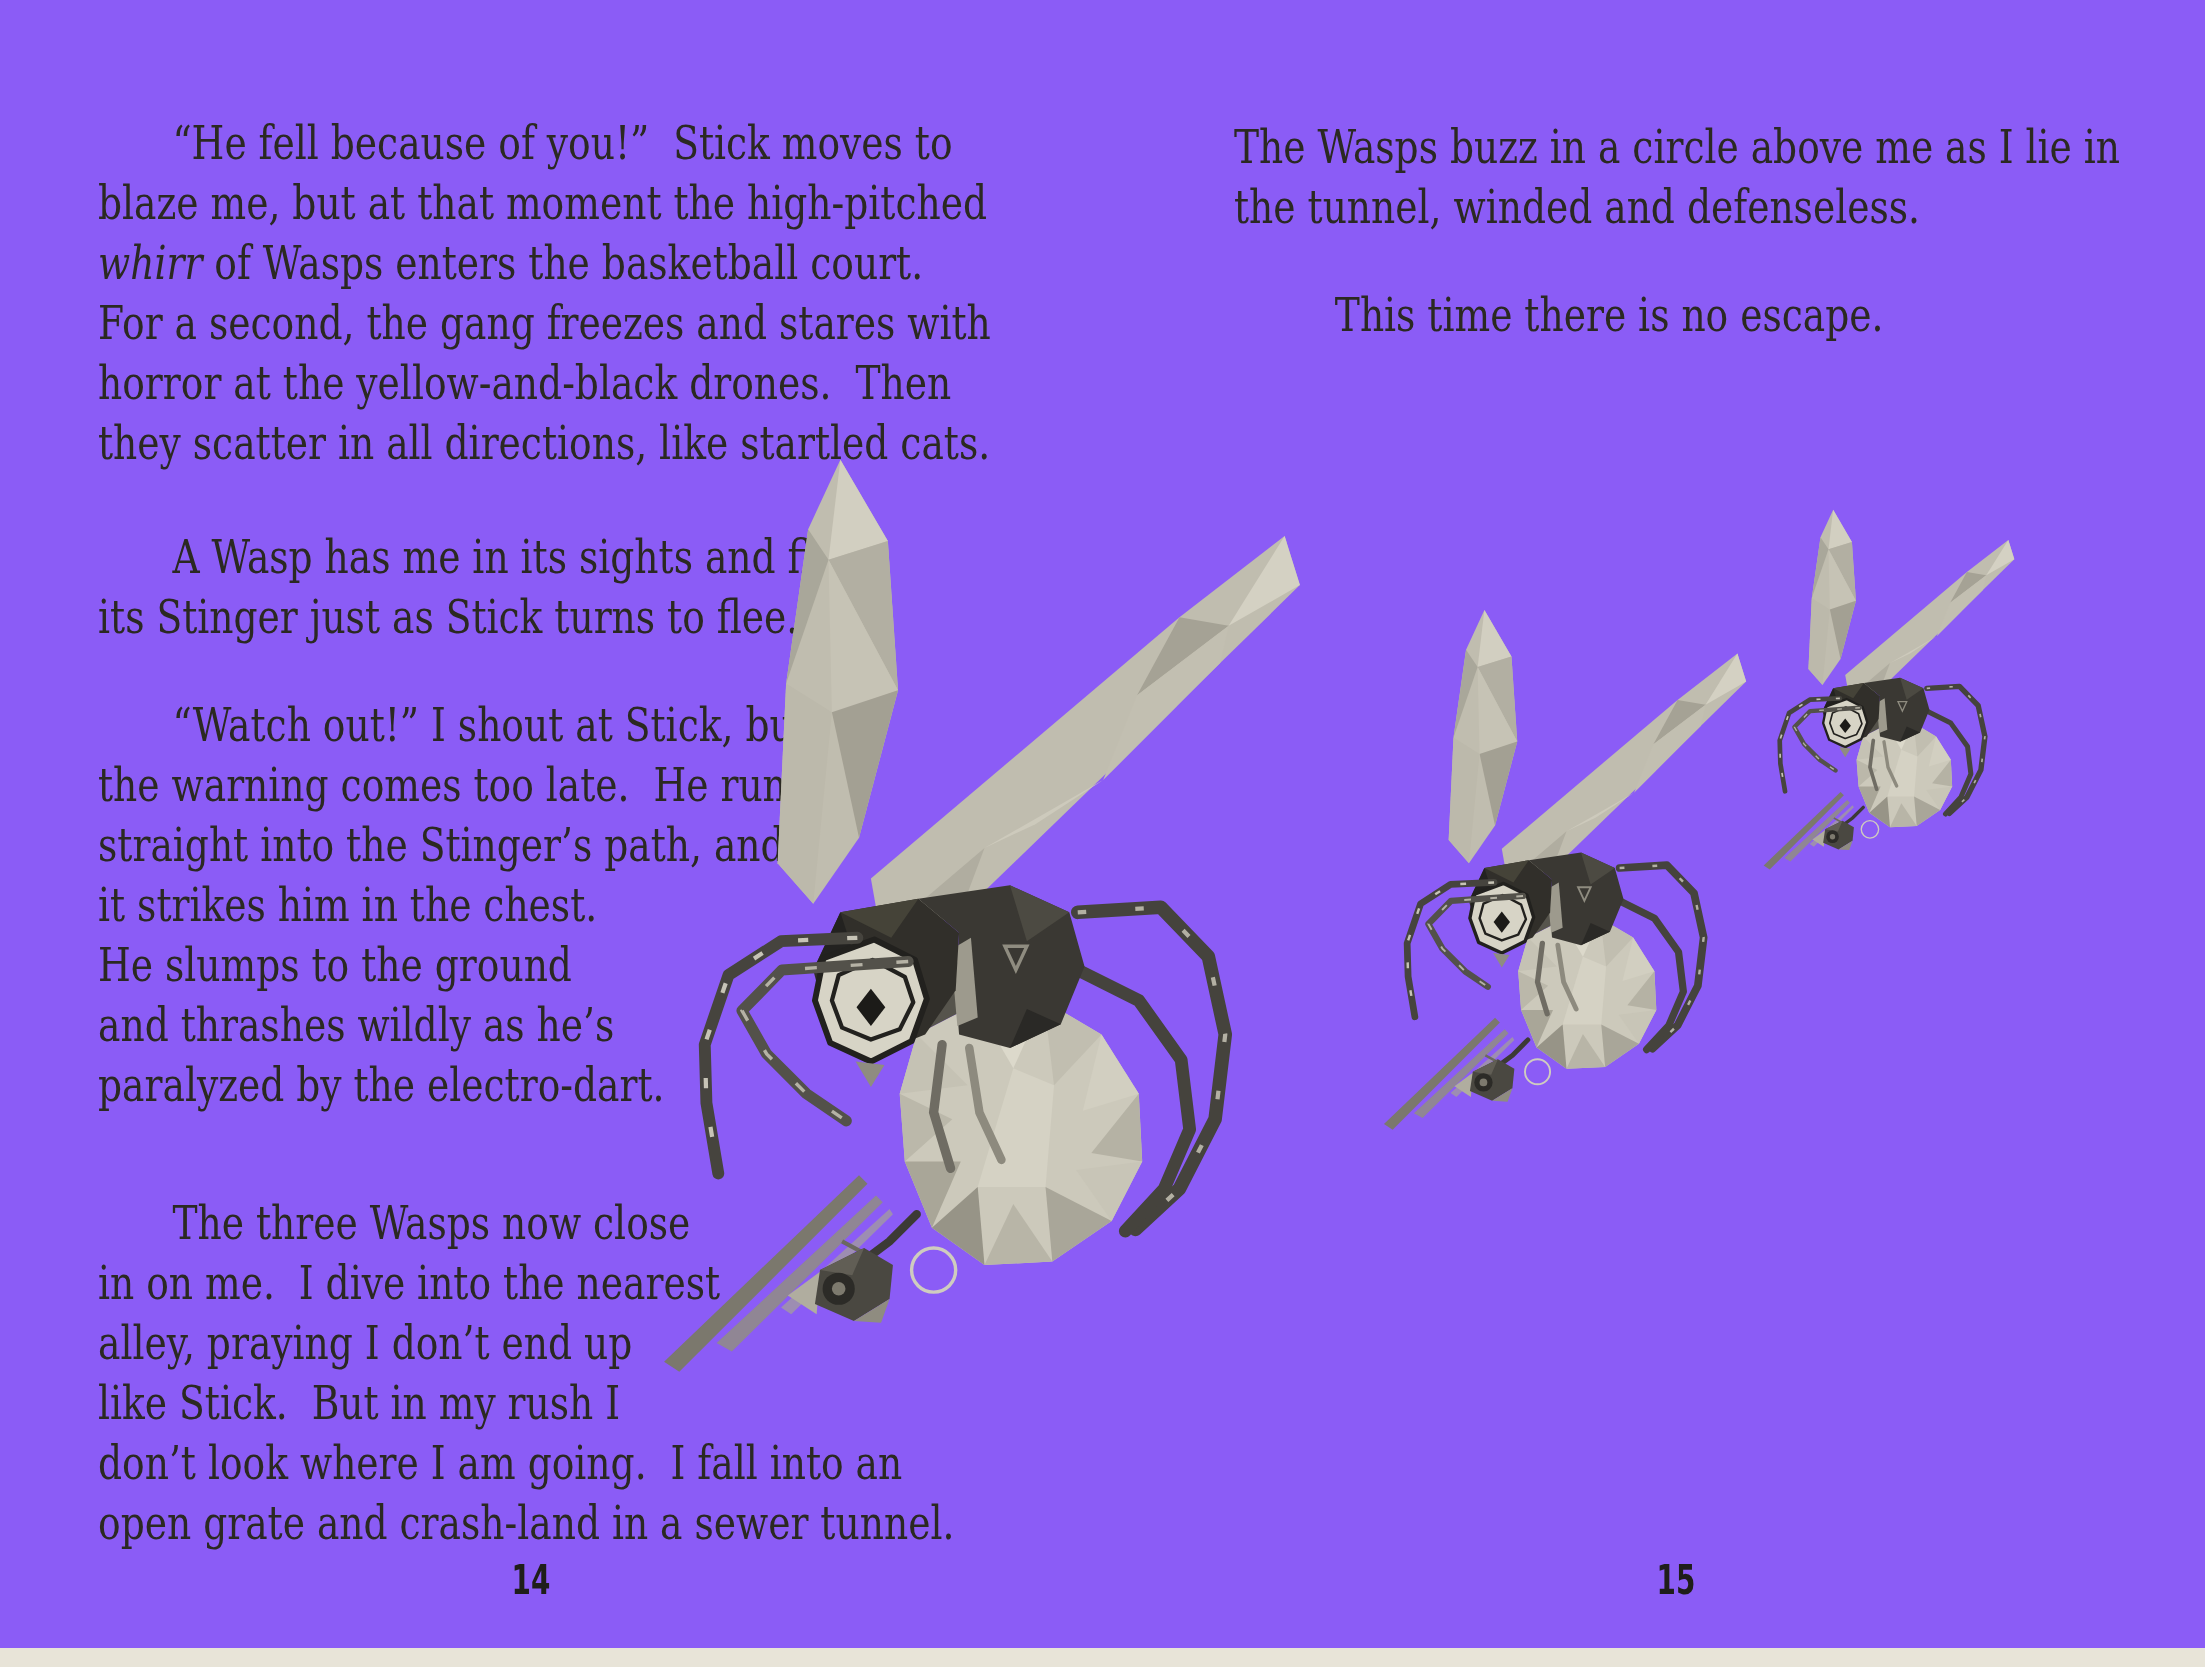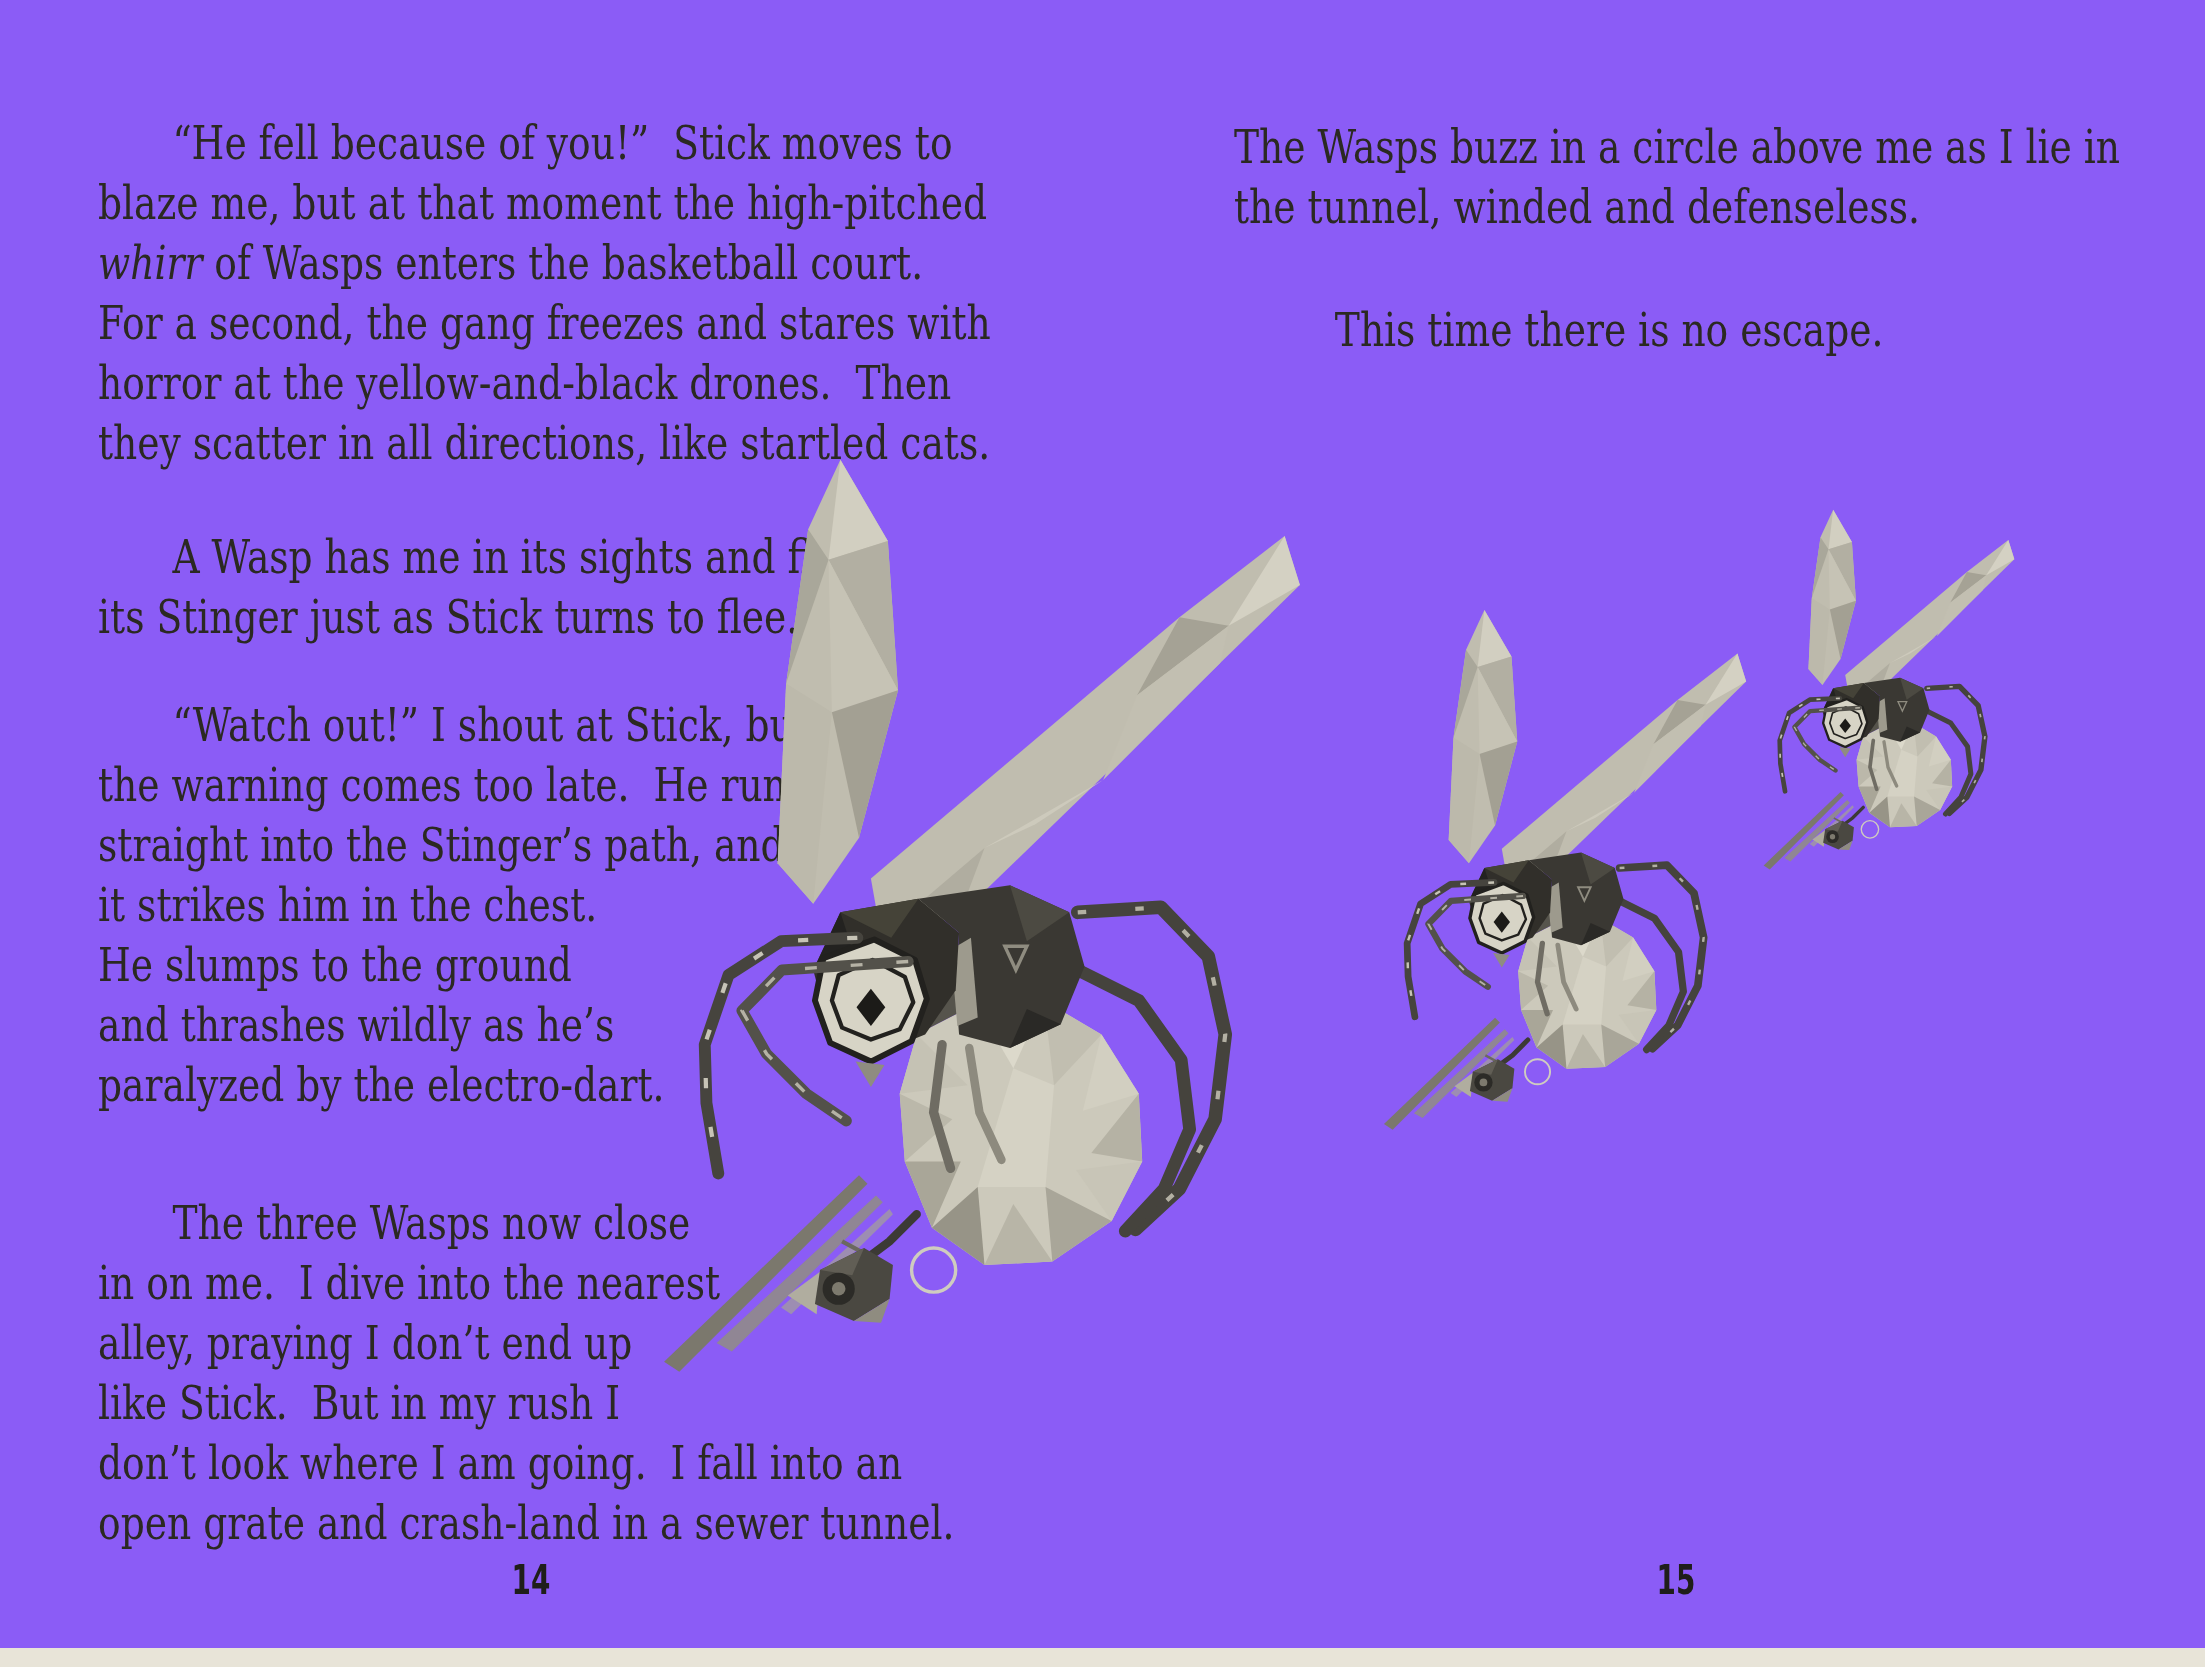--- a/index.html
+++ b/index.html
@@ -150,21 +150,21 @@
     <div class="pagenum pagenum-left">14</div>
   </section>
 
   <section>
 
     <div class="para right-col" style="top:117px">
       <div class="line">The Wasps buzz in a circle above me as I lie in</div>
       <div class="line">the tunnel, winded and defenseless.</div>
     </div>
 
-    <div class="para right-col" style="top:300px">
+    <div class="para right-col" style="top:285px">
       <div class="line indent-r">This time there is no escape.</div>
     </div>
 
     <div class="pagenum pagenum-right">15</div>
   </section>
 
   <svg class="wasp wasp-large" viewBox="0 0 760 1110" role="img">
     <use href="#wasp-art"></use>
   </svg>
   <svg class="wasp wasp-medium" viewBox="0 0 760 1110" role="img">

